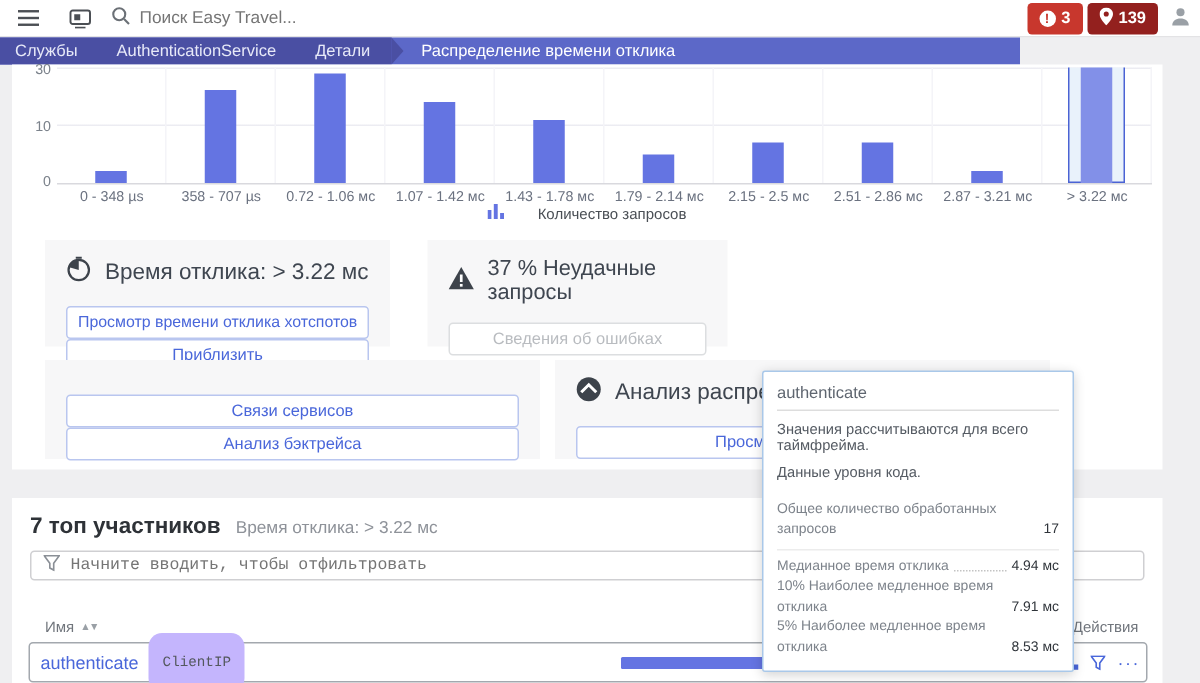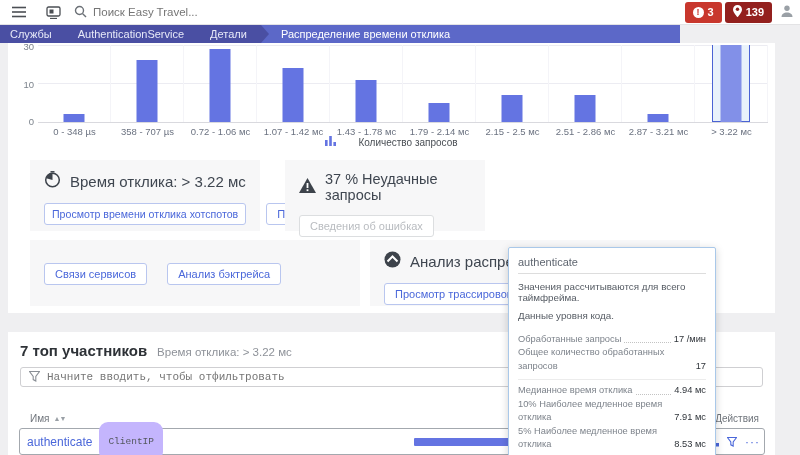--- a/index.html
+++ b/index.html
@@ -47,21 +47,21 @@
   .ylab { position:absolute; width:26px; text-align:right; font-size:9.5px; color:#7b828b; }
   .xlabels { position:absolute; left:30px; top:79px; width:730px; display:flex; border-top:1px solid #d9d9de; }
   .xlab { flex:1; text-align:center; font-size:9.5px; color:#6b7280; padding-top:3px; white-space:nowrap; }
   .legend { position:absolute; left:0; top:93px; width:767px; display:flex; justify-content:center;
     align-items:flex-end; gap:22px; font-size:10px; color:#4a4f55; }
 
   
   .card { position:absolute; background:#f7f7f8; padding:11px 14px; }
   .card-title { display:flex; align-items:center; gap:9px; font-size:15px; color:#3f4650; }
   .card-title.small { font-size:14.5px; }
-  .card-btns { margin-top:12px; display:flex; gap:20px; }
+  .card-btns { margin-top:12px; display:flex; gap:0;flex-direction:column; }
   .btn { background:#fff; border:1px solid #b9c6ef; border-radius:3px; color:#4a67da;
     font-size:11px; padding:4px 10px; cursor:pointer; white-space:nowrap;
     font-family:"Liberation Sans","DejaVu Sans",sans-serif; }
   .btn.disabled { border-color:#dcdee0; color:#b9bcc0; cursor:default; }
 
   
   .tooltip { position:absolute; left:508px; top:247px; width:208px; background:#fff;
     border:1px solid #a9c8e9; border-radius:2px; box-shadow:0 2px 8px rgba(0,0,0,.18);
     padding:8px 9px 9px; z-index:50; }
   .tt-title { font-size:11px; color:#5f6670; padding-bottom:5px; border-bottom:1px solid #ddd; }
@@ -337,25 +337,20 @@
 
 </div>
 
 <div class="tooltip">
   <div class="tt-title">authenticate</div>
   <div class="tt-line">Значения рассчитываются для всего таймфрейма.</div>
   <div class="tt-line">Данные уровня кода.</div>
 
   <div class="tt-group first">
     <div class="tt-row">
-        <span>Обработанные запросы</span>
-        <span class="tt-dots"></span>
-        <span class="tt-v">17 /мин</span>
-      </div>
-    <div class="tt-row">
         <span>Общее количество обработанных запросов</span>
         <span class="tt-dots"></span>
         <span class="tt-v">17</span>
       </div>
   </div>
   <div class="tt-group">
     <div class="tt-row">
         <span>Медианное время отклика</span>
         <span class="tt-dots"></span>
         <span class="tt-v">4.94 мс</span>

